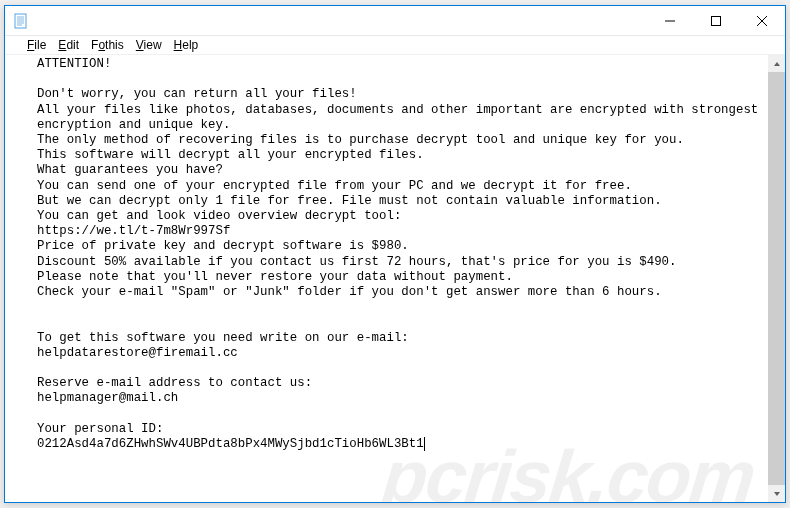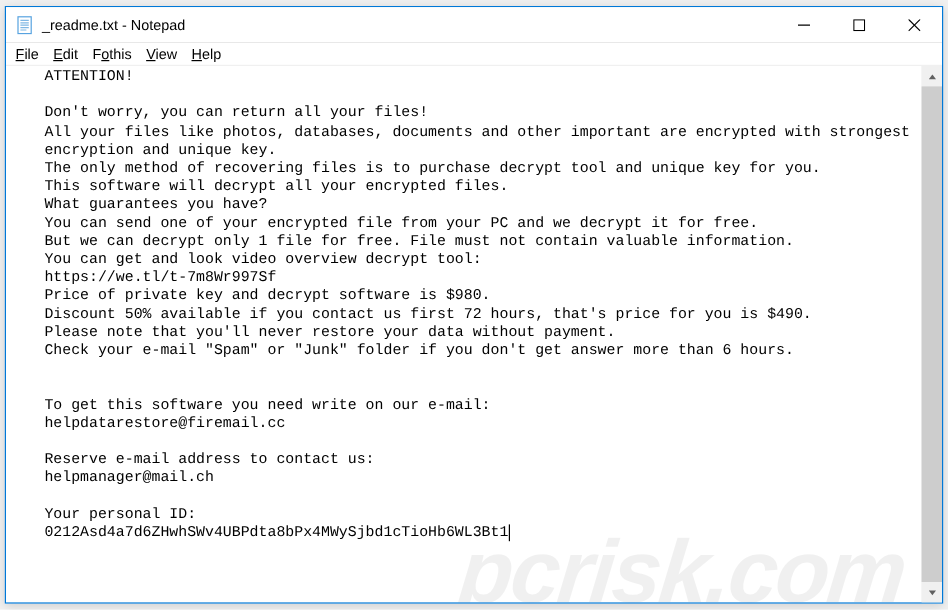--- a/index.html
+++ b/index.html
@@ -52,21 +52,21 @@
   justify-content: center;
   font-size: 10px;
   color: #000;
   cursor: default;
 }
 .titlebar-btn svg { width: 10px; height: 10px; }
 .menubar {
   height: 19px;
   display: flex;
   align-items: center;
-  padding: 0 2px;
+  padding: 0 16px;
   font-size: 12px;
   background: #fff;
   border-bottom: 1px solid #f0f0f0;
 }
 .menubar-item {
   padding: 1px 6px;
   cursor: default;
 }
 .menubar-item u { text-decoration: underline; }
 .content-wrap {
@@ -145,21 +145,20 @@
     <span class="titlebar-icon">
       <svg viewBox="0 0 16 16">
         <rect x="2" y="1" width="11" height="14" fill="#fff" stroke="#57a3e0" stroke-width="1"></rect>
         <line x1="4" y1="4" x2="11" y2="4" stroke="#7fb8e4" stroke-width="1"></line>
         <line x1="4" y1="6" x2="11" y2="6" stroke="#7fb8e4" stroke-width="1"></line>
         <line x1="4" y1="8" x2="11" y2="8" stroke="#7fb8e4" stroke-width="1"></line>
         <line x1="4" y1="10" x2="11" y2="10" stroke="#7fb8e4" stroke-width="1"></line>
         <line x1="4" y1="12" x2="9" y2="12" stroke="#7fb8e4" stroke-width="1"></line>
       </svg>
     </span>
-    <span class="titlebar-title">_readme.txt - Notepad</span>
     <span class="titlebar-spacer"></span>
     <div class="titlebar-btn">
       <svg viewBox="0 0 10 10">
           <line x1="0" y1="5" x2="10" y2="5" stroke="#000" stroke-width="1"></line>
         </svg>
     </div>
     <div class="titlebar-btn">
       <svg viewBox="0 0 10 10">
           <rect x="0.5" y="0.5" width="9" height="9" fill="none" stroke="#000" stroke-width="1"></rect>
         </svg>

